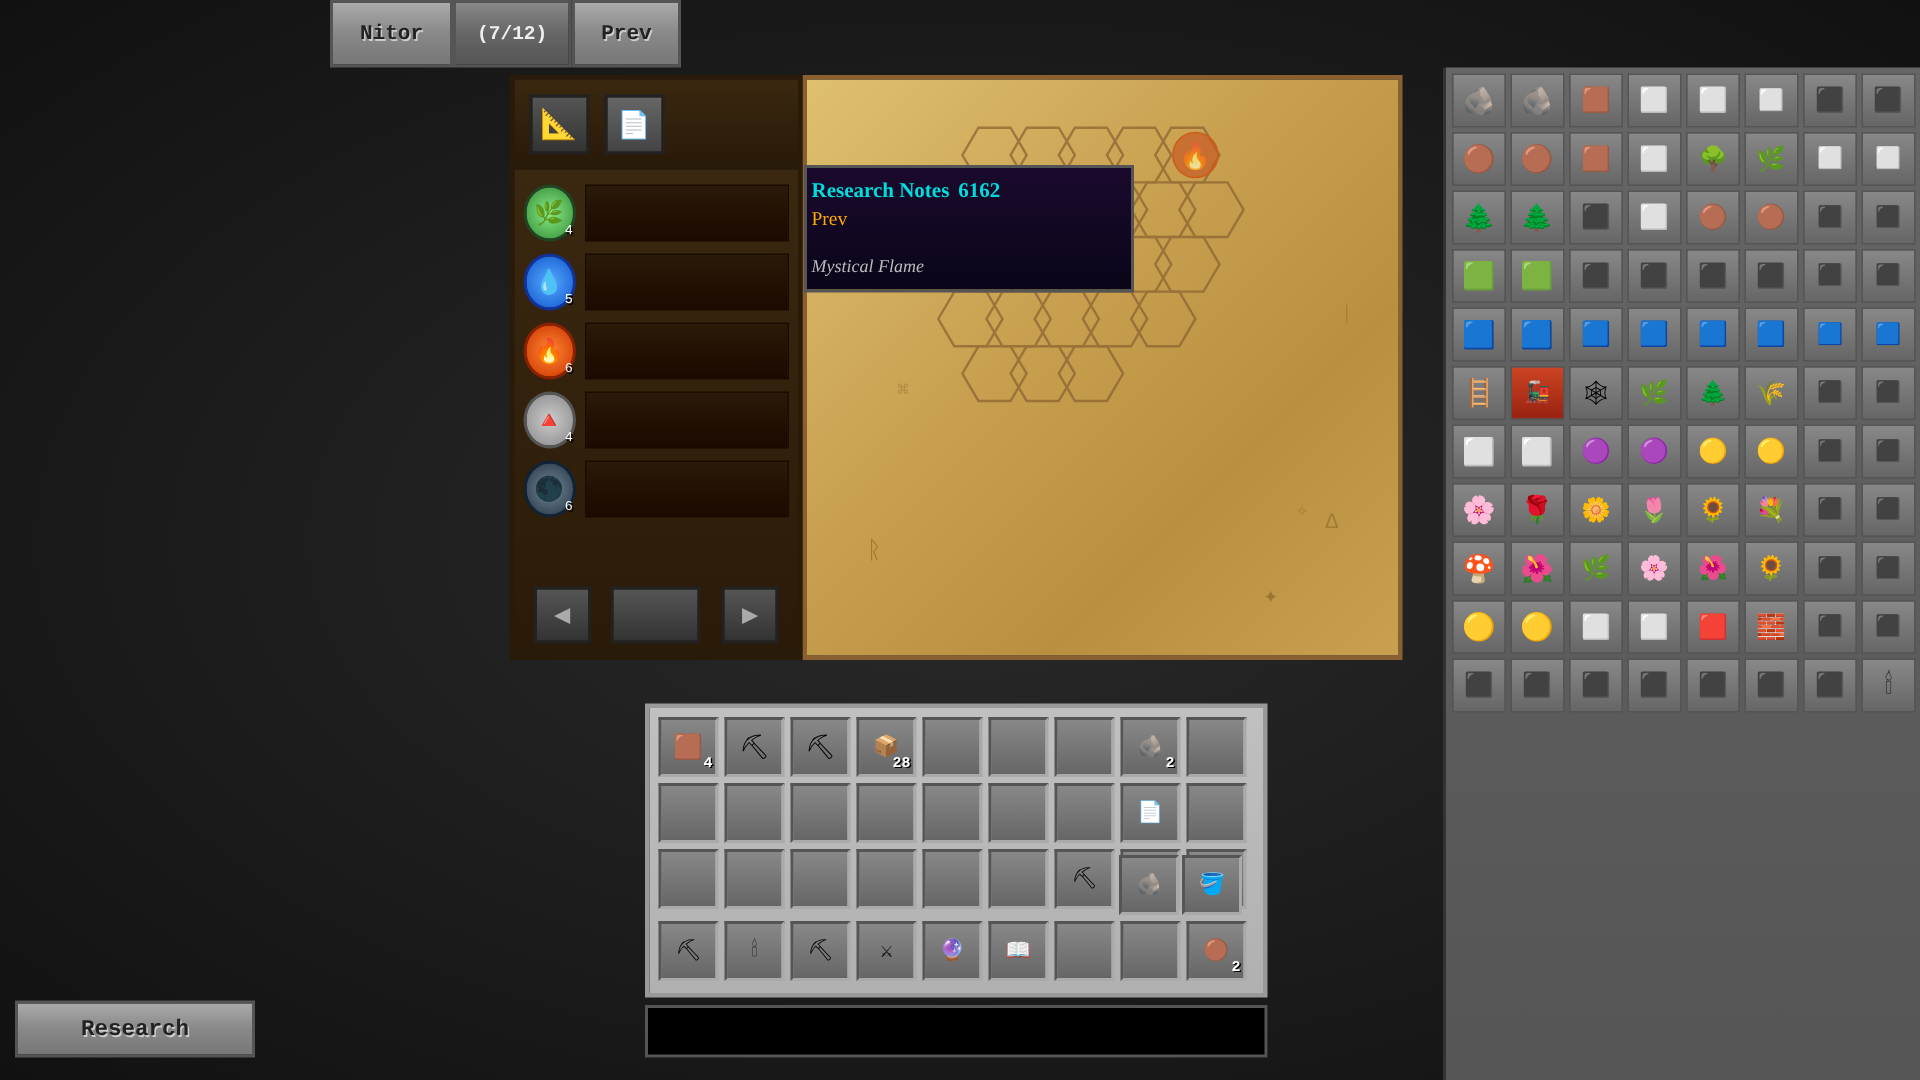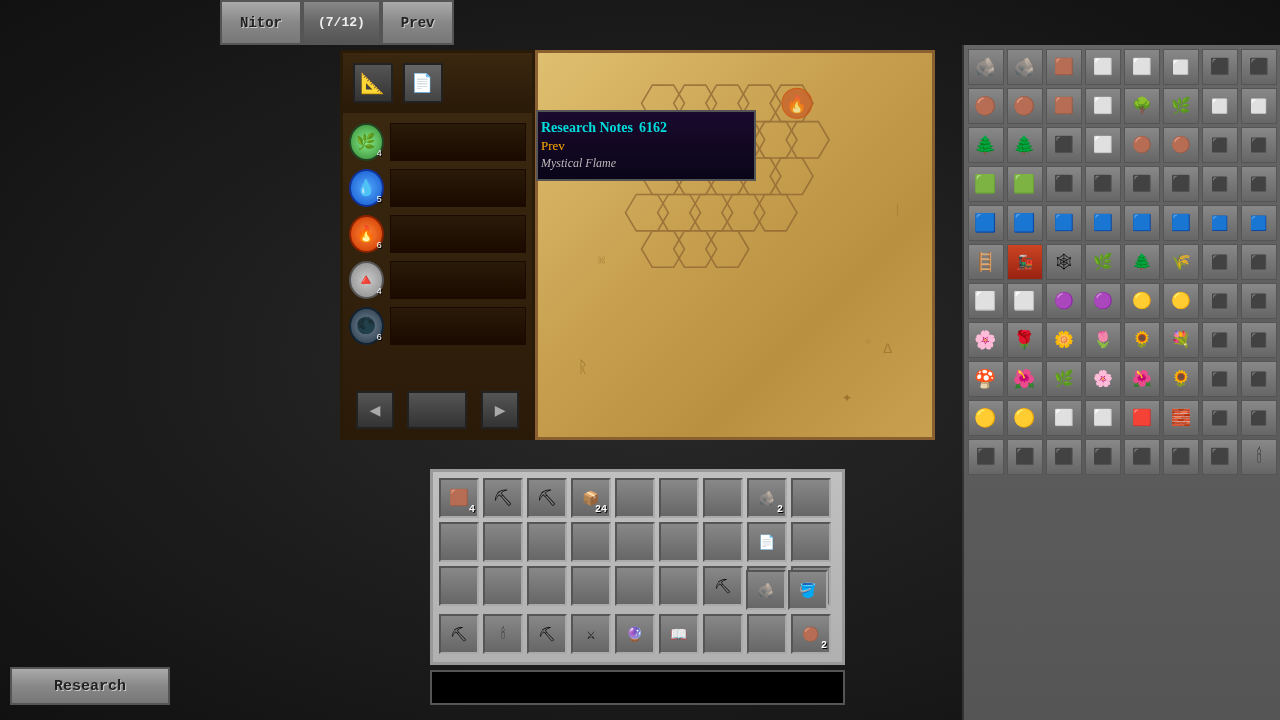--- a/index.html
+++ b/index.html
@@ -279,21 +279,21 @@
   <div style="position:absolute;top:200px;left:60px;color:rgba(120,80,20,0.3);font-size:13px;">⌘</div>
   <div style="position:absolute;top:280px;right:60px;color:rgba(120,80,20,0.3);font-size:13px;">✧</div>
 </div>
 
 <div style="position:absolute;top:110px;left:536px;background:linear-gradient(180deg,#1a0a2e 0%,#0a0518 100%);border:2px solid #555;padding:8px 3px;z-index:30;min-width:220px;font-family:Liberation Serif, serif;">
   <div style="display:flex;gap:6px;">
     <span style="color:#00dddd;font-size:14px;font-weight:bold;">Research Notes</span>
     <span style="color:#00dddd;font-size:14px;font-weight:bold;">6162</span>
   </div>
   <div style="color:#ffaa00;font-size:13px;margin-top:2px;">Prev</div>
-  <div style="color:#bbbbbb;font-size:12px;font-style:italic;margin-top:2px;">Mystical Flame</div>
+  <div style="color:#bbbbbb;font-size:12px;font-style:italic;margin-top:16px;">Mystical Flame</div>
 </div>
 
 <div style="position:absolute;top:45px;right:0;width:318px;bottom:0;background:linear-gradient(180deg,#666 0%,#555 100%);border-left:2px solid #333;display:grid;grid-template-columns:repeat(8,38px);grid-auto-rows:38px;gap:1px;padding:4px;overflow:hidden;">
 
   <div class="nei-item">
       <span style="font-size:18px;">🪨</span>
     </div>
   <div class="nei-item">
       <span style="font-size:18px;">🪨</span>
     </div>
@@ -576,21 +576,21 @@
         <span class="inv-slot-count">4</span>
       </div>
     <div class="inv-slot">
         <span style="font-size:16px;">⛏</span>
       </div>
     <div class="inv-slot">
         <span style="font-size:16px;">⛏</span>
       </div>
     <div class="inv-slot">
         <span style="font-size:14px;">📦</span>
-        <span class="inv-slot-count">24</span>
+        <span class="inv-slot-count">28</span>
       </div>
     <div class="inv-slot"></div>
     <div class="inv-slot"></div>
     <div class="inv-slot"></div>
     <div class="inv-slot">
         <span style="font-size:14px;">🪨</span>
         <span class="inv-slot-count">2</span>
       </div>
     <div class="inv-slot"></div>
 

